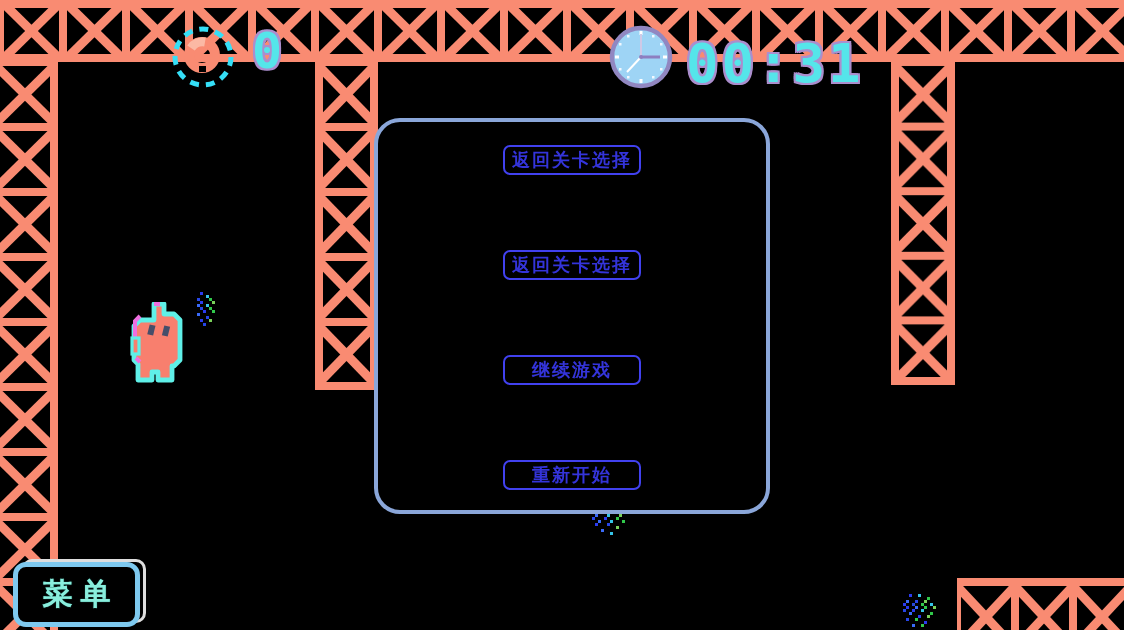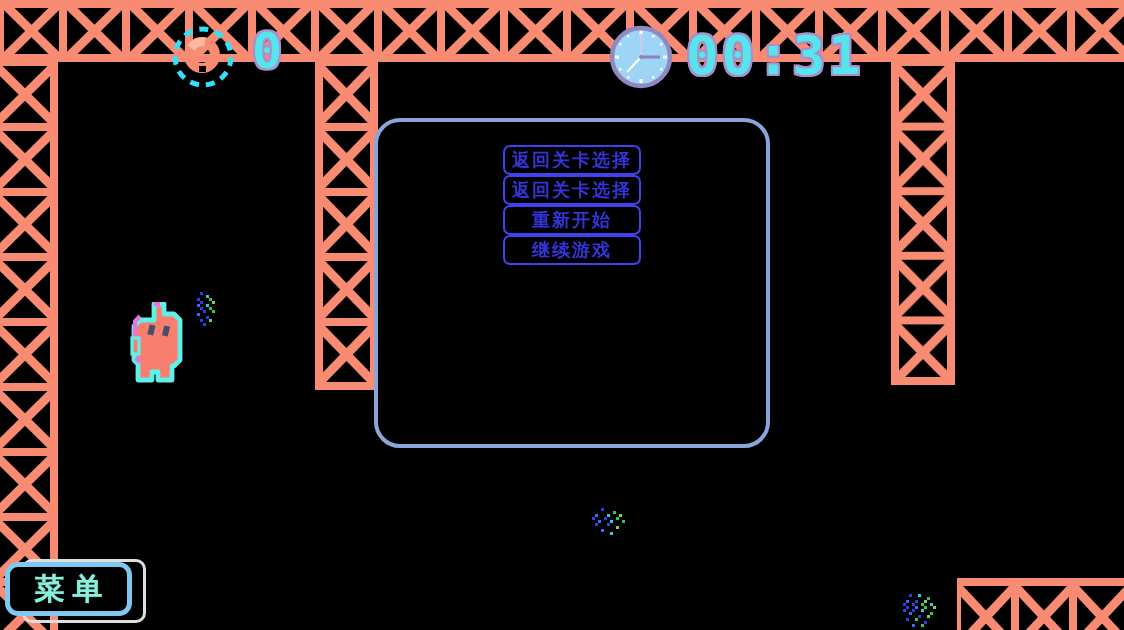--- a/index.html
+++ b/index.html
@@ -5,35 +5,35 @@
   html,body{margin:0;padding:0;background:#000;}
   #stage{position:relative;width:1124px;height:630px;background:#000;overflow:hidden;
          font-family:"DejaVu Sans","Liberation Sans",sans-serif;}
   .abs{position:absolute;}
   
   .hud-text{font-family:"DejaVu Sans Mono","Liberation Mono",monospace;font-weight:bold;
             color:#55e5ea;
             text-shadow:-2px 0 #ab8ecd,2px 0 #ab8ecd,0 -2px #ab8ecd,0 2px #ab8ecd,
                         -2px -2px #ab8ecd,2px 2px #ab8ecd,2px -2px #ab8ecd,-2px 2px #ab8ecd;}
   #coin-count{left:252px;top:22px;font-size:50px;letter-spacing:2px;}
-  #timer-value{left:686px;top:24px;font-size:54px;letter-spacing:3px;}
+  #timer-value{left:686px;top:32px;font-size:54px;letter-spacing:3px;}
   
-  #pause-panel{left:374px;top:118px;width:396px;height:330px;background:#000;
+  #pause-panel{left:374px;top:118px;width:396px;height:396px;background:#000;
                border:4px solid #8aa6d9;border-radius:26px;box-sizing:border-box;
                display:flex;flex-direction:column;align-items:center;
-               justify-content:flex-start;padding:23px 0 4px 0;z-index:30;}
+               justify-content:space-between;padding:23px 0 20px 0;z-index:30;}
   .menu-btn{width:138px;height:30px;box-sizing:border-box;background:#000;
             border:2px solid #4141ef;border-radius:7px;color:#3434da;
             font-size:18px;letter-spacing:2px;font-weight:bold;
             display:flex;align-items:center;justify-content:center;
             font-family:"DejaVu Sans","Liberation Sans",sans-serif;cursor:pointer;}
   
   #menu-frame{left:22px;top:559px;width:124px;height:64px;border:3px solid #dedede;
               border-radius:10px;box-sizing:border-box;z-index:40;}
-  #menu-button{left:5px;top:562px;width:127px;height:54px;background:#000;
+  #menu-button{left:13px;top:562px;width:127px;height:65px;background:#000;
                border:5px solid #7ec9ef;border-radius:13px;box-sizing:border-box;
                display:flex;align-items:center;justify-content:center;z-index:41;cursor:pointer;}
   #menu-button span{color:#8aeedd;font-size:30px;font-weight:bold;letter-spacing:8px;
                     margin-right:-8px;text-shadow:0 0 1px #4cc8b8;}
   
   .particles{width:3px;height:3px;background:transparent;z-index:5;}
   #particles-player{left:197px;top:292px;
     box-shadow:3px 0 #2b3bf0,9px 3px #35c4e8,0 6px #2746e8,12px 6px #30c84a,
       3px 9px #2b3bf0,15px 9px #7ad05a,0 12px #3a6af8,9px 12px #35c4e8,
       3px 15px #2746e8,12px 15px #30c84a,6px 18px #2b3bf0,15px 18px #30c84a,
@@ -166,22 +166,22 @@
     <line x1="32" y1="32" x2="32" y2="9" stroke="#cfc9e6" stroke-width="2"></line>
     <line x1="32" y1="32" x2="51" y2="32" stroke="#8d7fc0" stroke-width="3"></line>
     <line x1="32" y1="32" x2="18" y2="47" stroke="#ffffff" stroke-width="2"></line>
     <circle cx="32" cy="32" r="2" fill="#8d7fc0"></circle>
   </svg>
   <div class="abs hud-text" id="timer-value">00:31</div>
 
   <div class="abs" id="pause-panel">
     <div class="menu-btn">返回关卡选择</div>
     <div class="menu-btn">返回关卡选择</div>
+    <div class="menu-btn">继续游戏</div>
     <div class="menu-btn">重新开始</div>
-    <div class="menu-btn">继续游戏</div>
   </div>
 
   <div class="abs" id="menu-frame"></div>
   <div class="abs" id="menu-button">
     <span>菜单</span>
   </div>
 
 </div>
 
 </body></html>

